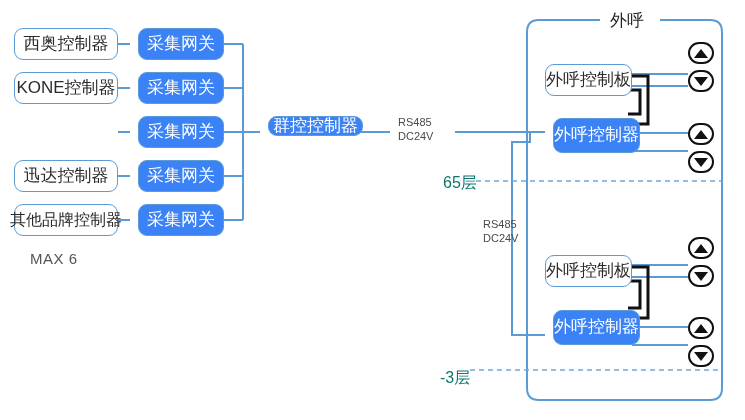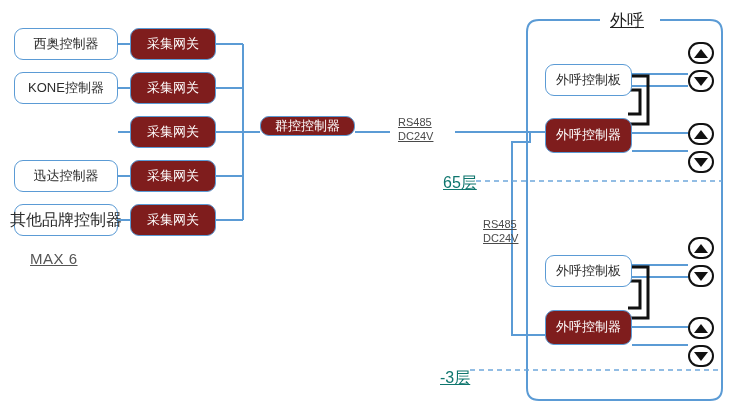--- a/index.html
+++ b/index.html
@@ -10,47 +10,47 @@
     overflow: hidden;
   }
   #stage { position: relative; width: 745px; height: 420px; }
 
   .svg-layer { position: absolute; top: 0; left: 0; width: 745px; height: 420px; }
 
   .node {
     position: absolute;
     display: flex; align-items: center; justify-content: center;
     border-radius: 9px;
-    font-size: 13px;
+    font-size: 17px;
     line-height: 1.1;
     white-space: nowrap;
     z-index: 5;
   }
   .node.white {
     background: #ffffff;
     border: 1.6px solid #5B9BD5;
     color: #2b2b2b;
   }
   .node.blue {
-    background: #7f1d1d;
+    background: #3b82f6;
     border: 1.6px solid #5B9BD5;
     color: #ffffff;
+    margin-left: 8px;
   }
 
   .ctrl-box { left: 14px; width: 104px; height: 32px; }
   .gw-box   { left: 130px; width: 86px; height: 32px; }
 
   .label {
     position: absolute;
     font-size: 11px;
     color: #4a4a4a;
     line-height: 1.25;
     white-space: pre;
     z-index: 6;
-    text-decoration: underline;
   }
   .label.gray { color: #555555; font-size: 15px; letter-spacing: .5px; }
   .label.floor { color: #0f766e; font-size: 16px; }
   .label.title { color: #222222; font-size: 17px; }
 
   .btn {
     position: absolute;
     width: 26px; height: 22px;
     border: 2px solid #111111;
     border-radius: 11px/11px;

